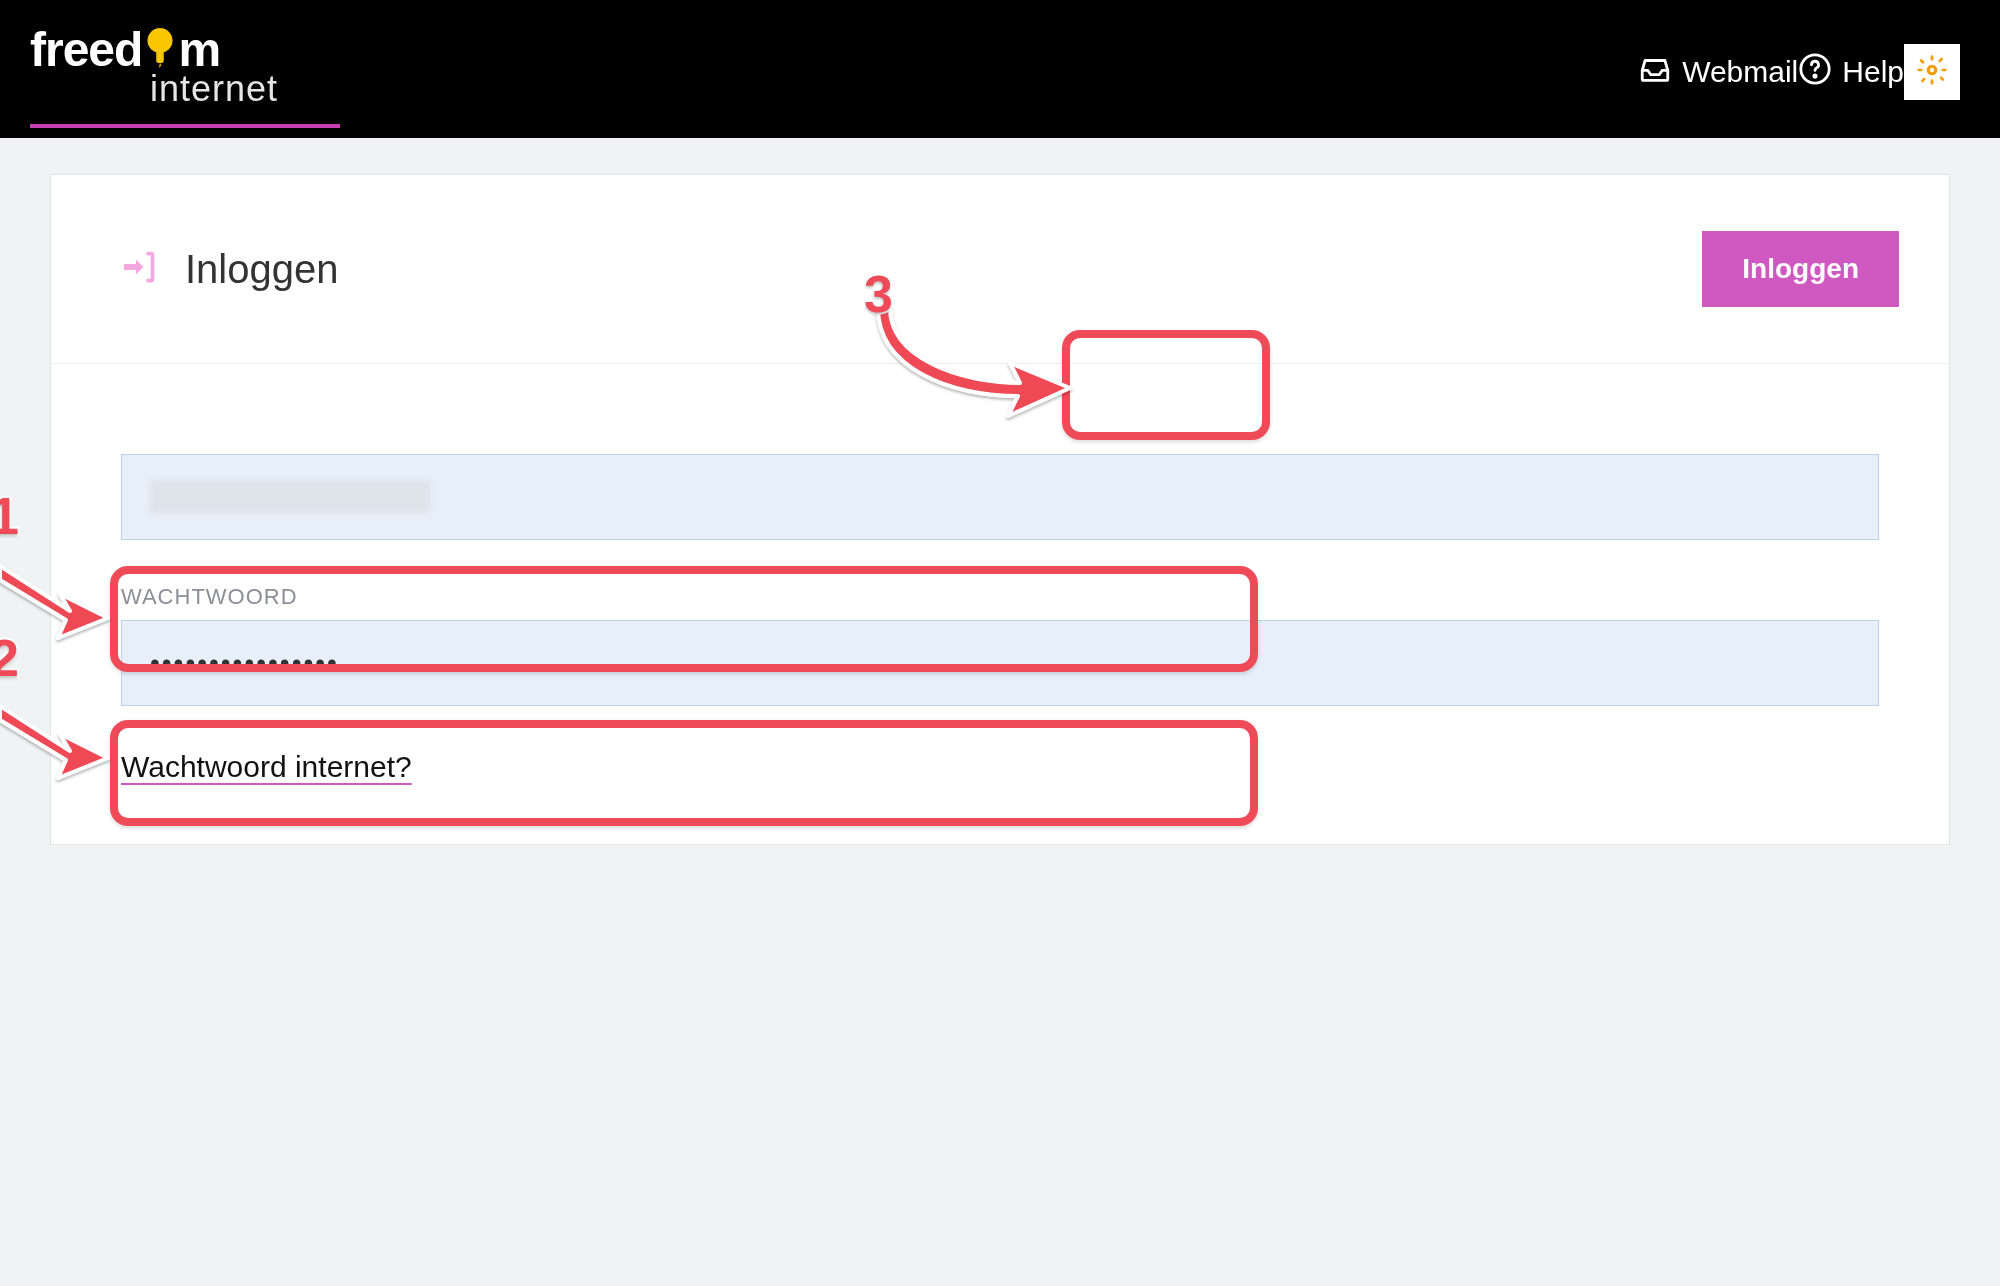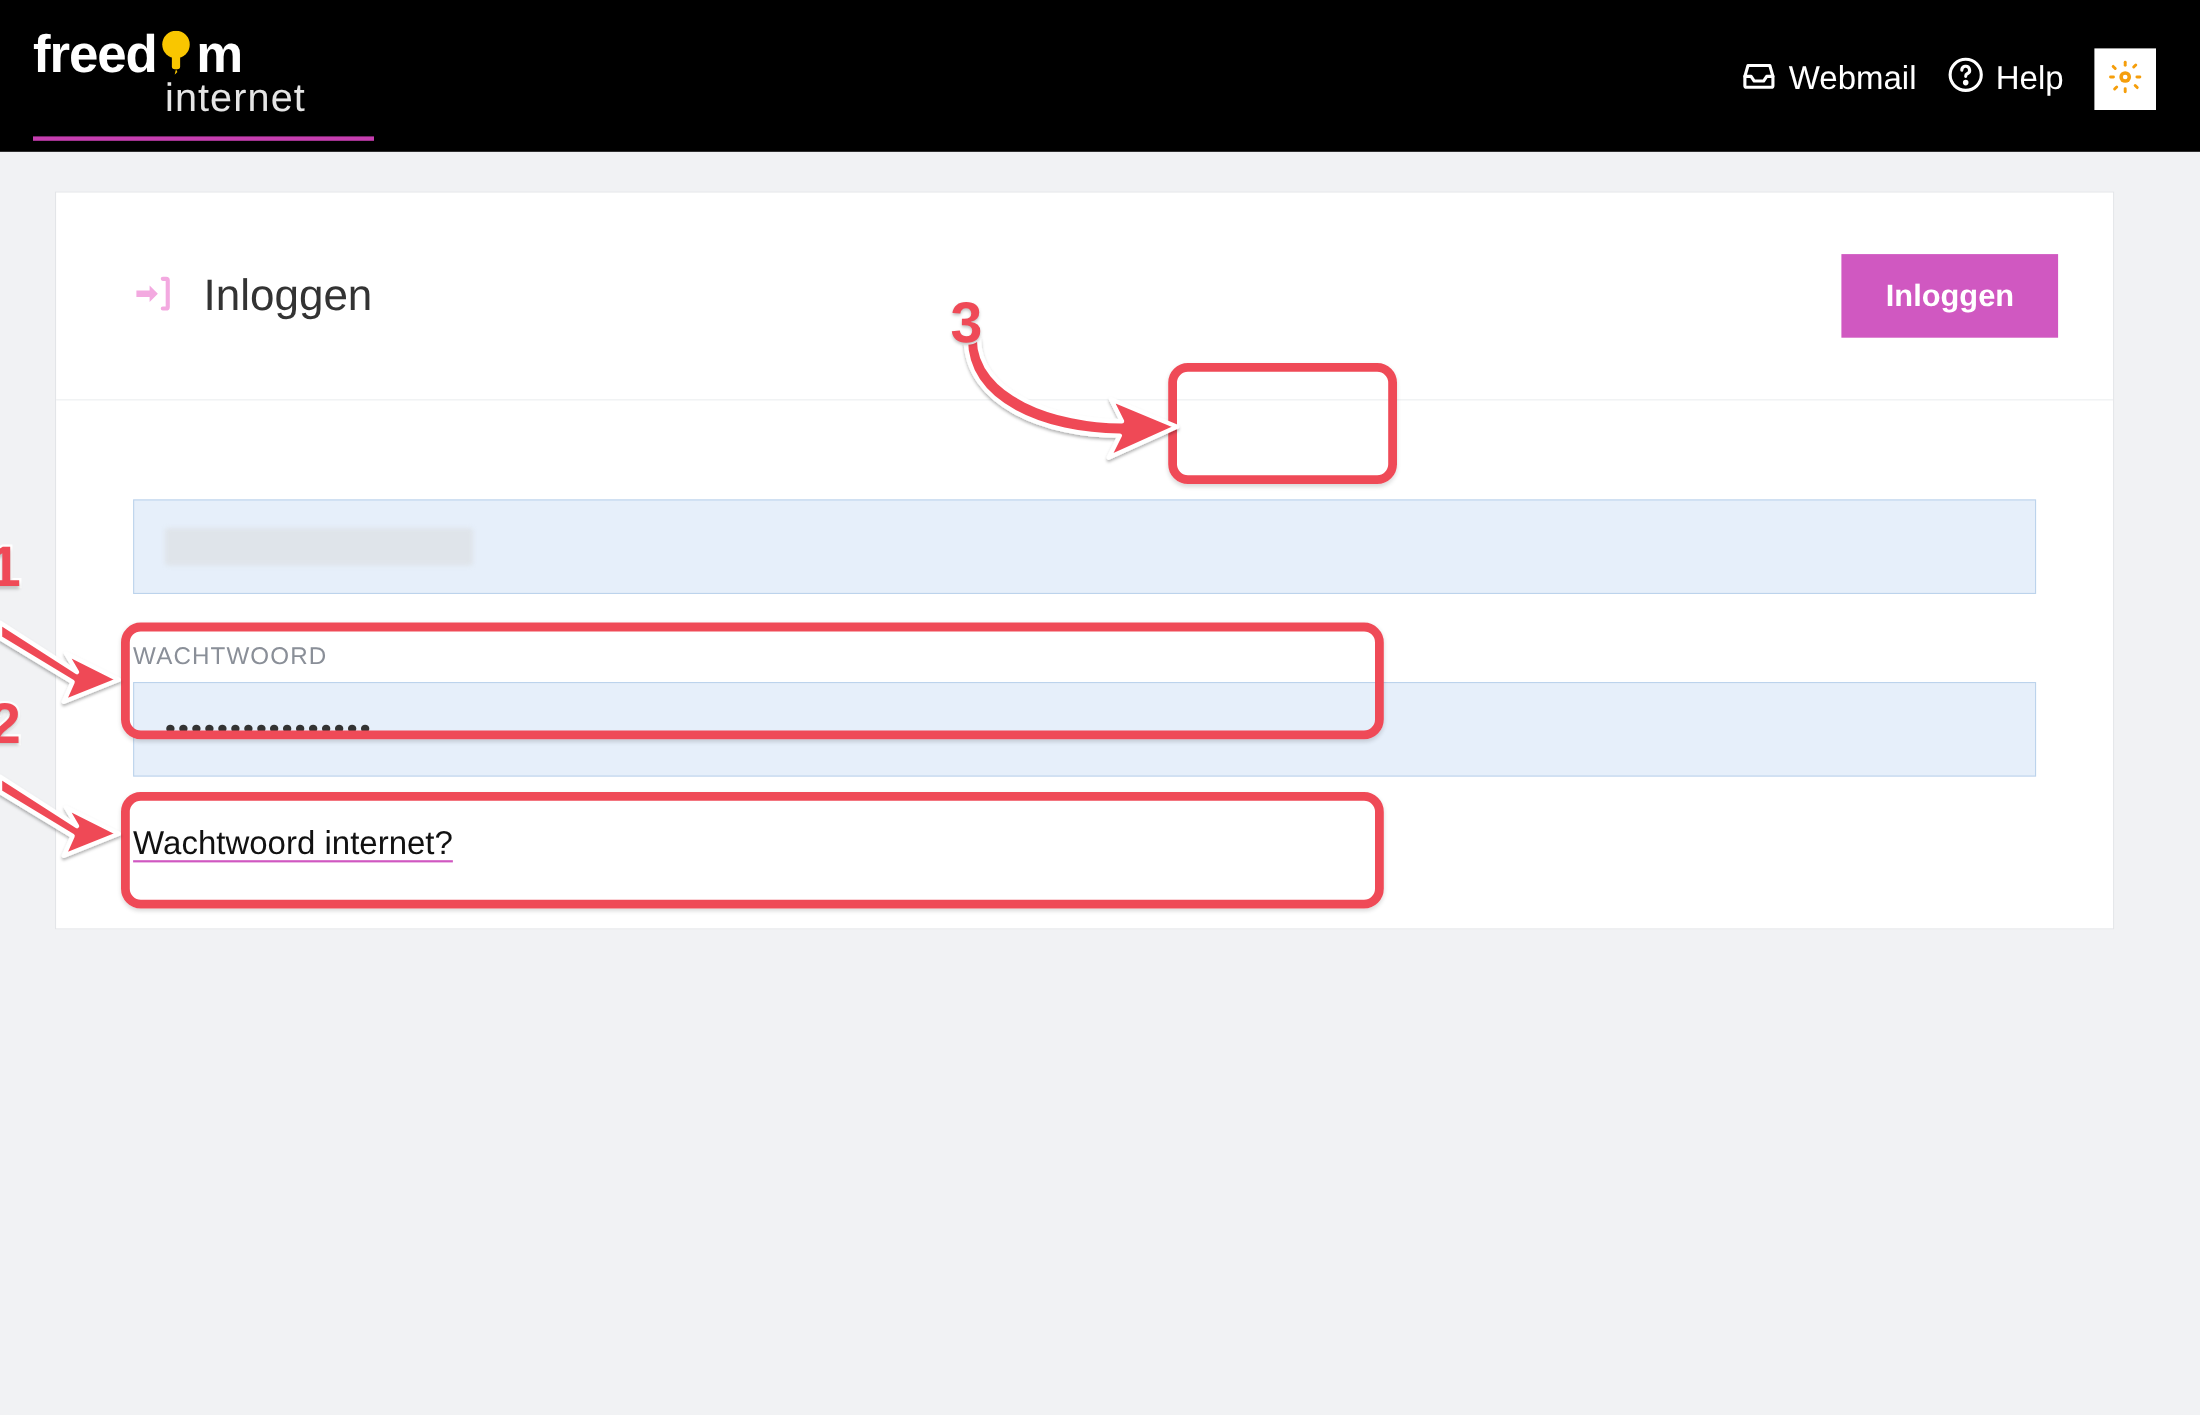--- a/index.html
+++ b/index.html
@@ -56,21 +56,20 @@
     letter-spacing: 1px;
     text-align: right;
     margin-top: -6px;
     padding-left: 120px;
   }
 
   .nav-right {
     margin-left: auto;
     display: flex;
     align-items: center;
-    gap: 28px;
   }
   .nav-link {
     display: flex;
     align-items: center;
     gap: 10px;
     color: #fff;
     font-size: 30px;
     font-weight: 500;
     cursor: pointer;
   }
@@ -81,21 +80,21 @@
     background: #fff;
     display: flex;
     align-items: center;
     justify-content: center;
     cursor: pointer;
   }
   .settings-box svg { width: 32px; height: 32px; }
 
   
   .page {
-    padding: 36px 78px 120px 50px;
+    padding: 36px 50px 120px 50px;
     position: relative;
   }
   .card {
     background: #fff;
     border: 1px solid #e3e5e8;
     width: 100%;
     position: relative;
   }
   .card-header {
     display: flex;

